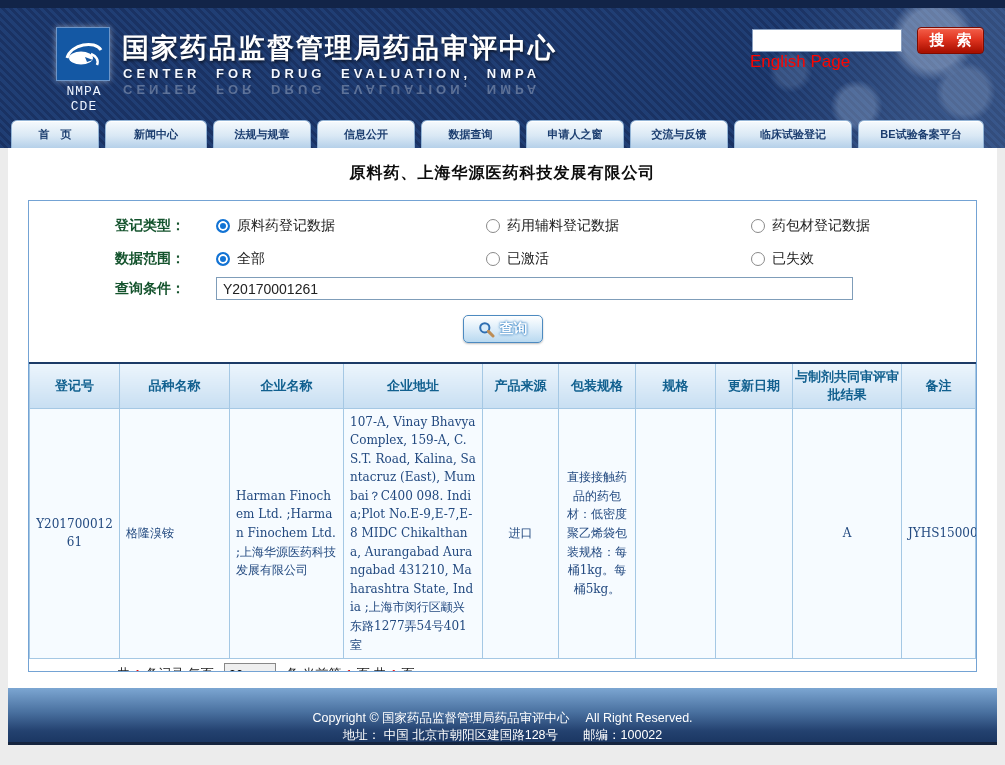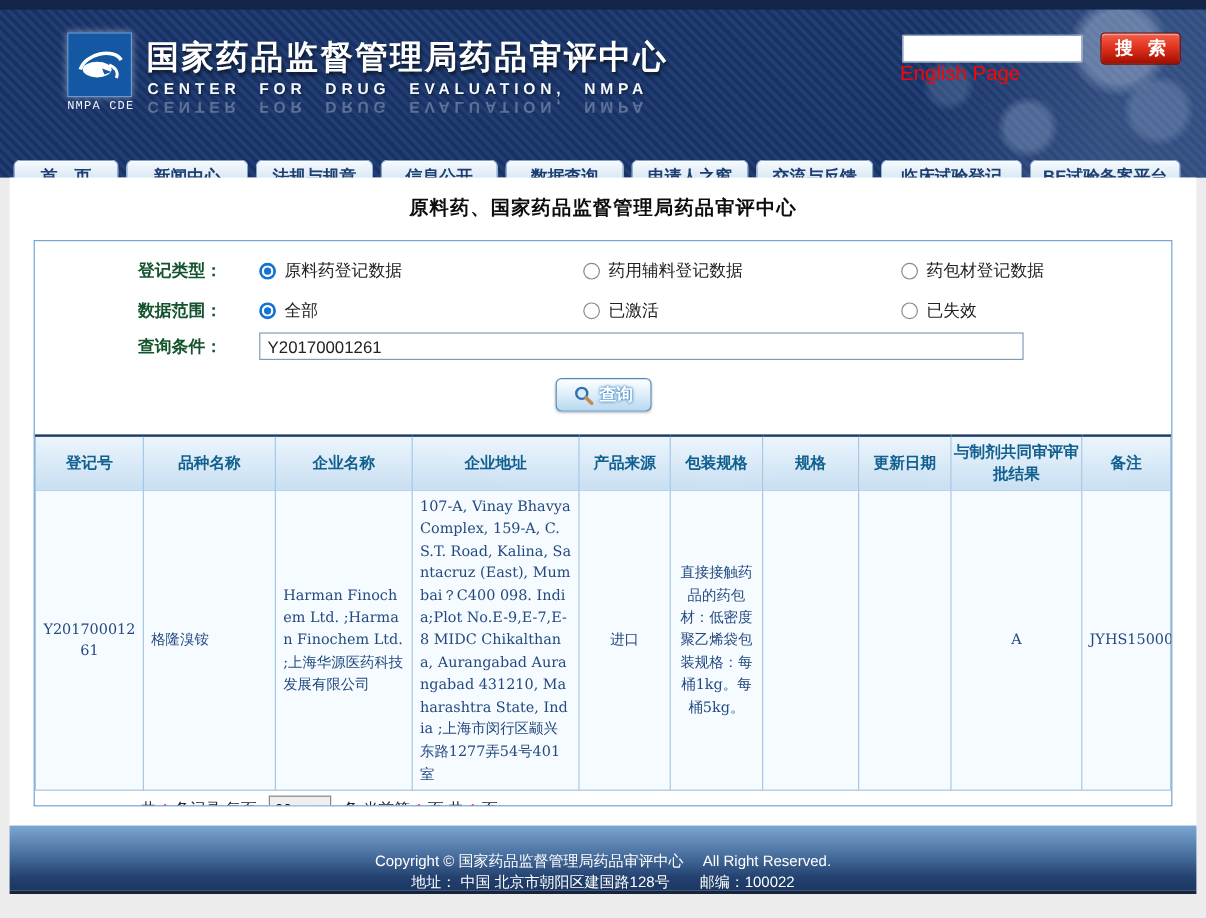--- a/index.html
+++ b/index.html
@@ -13,40 +13,40 @@
   .banner-pills { position:absolute; top:8px; right:0; width:330px; height:140px; opacity:.55;
     background:
       radial-gradient(circle at 78% 22%, rgba(190,208,235,.8) 0 30px, rgba(190,208,235,0) 42px),
       radial-gradient(circle at 55% 70%, rgba(170,192,224,.6) 0 18px, rgba(170,192,224,0) 26px),
       radial-gradient(circle at 88% 60%, rgba(170,192,224,.55) 0 22px, rgba(170,192,224,0) 30px),
       radial-gradient(circle at 35% 45%, rgba(150,175,210,.4) 0 14px, rgba(150,175,210,0) 22px),
       linear-gradient(110deg, rgba(90,120,170,0) 30%, rgba(120,150,195,.5) 75%); }
 
   .logo-box { position:absolute; top:27px; left:56px; width:54px; height:54px; background:#1458a4;
     border:1px solid #6d96c9; box-shadow:0 0 6px rgba(255,255,255,.45); display:flex; align-items:center; justify-content:center; }
-  .logo-sub { position:absolute; top:84px; left:52px; width:64px; text-align:center; color:#eef4ff; font-size:10px; letter-spacing:1px; font-family:"Liberation Mono", monospace; }
+  .logo-sub { position:absolute; top:84px; left:52px; width:64px; text-align:center; color:#eef4ff; font-size:13px; letter-spacing:1px; font-family:"Liberation Mono", monospace; }
 
   .title-cn { position:absolute; top:30px; left:122px; color:#ffffff; font-size:27px; font-weight:bold;
     letter-spacing:2px; text-shadow:1px 2px 3px rgba(0,0,0,.6); white-space:nowrap; }
   .title-en { position:absolute; top:66px; left:123px; color:#f4f8ff; font-size:13px; font-weight:bold;
     letter-spacing:4px; word-spacing:8px; white-space:nowrap; text-shadow:1px 1px 2px rgba(0,0,0,.5); }
   .title-en-reflect { position:absolute; top:82px; left:123px; color:#aab6cc; font-size:13px; font-weight:bold;
     letter-spacing:4px; word-spacing:8px; white-space:nowrap; transform:scaleY(-1); opacity:.45; }
 
   .hdr-search-input { position:absolute; top:29px; left:752px; width:150px; height:23px; border:1px solid #8aa0c0; background:#fff; font-size:13px; padding:0 4px; }
   .hdr-search-btn { position:absolute; top:27px; left:917px; width:67px; height:27px; border:1px solid #7d0b00; border-radius:4px;
     background:linear-gradient(#f4604a,#e03420 45%,#a91000 95%); color:#fff; font-size:15px; font-weight:bold;
     letter-spacing:4px; text-indent:4px; box-shadow:inset 0 1px 1px rgba(255,255,255,.6); cursor:pointer; display:flex; align-items:center; justify-content:center; }
   .english-link { position:absolute; top:52px; left:750px; color:#fb0500; font-size:17px; cursor:pointer; }
 
   
   .nav { position:absolute; top:115px; left:11px; width:985px; height:33px; display:flex; gap:6px; }
-  .tab { height:28px; margin-top:18px; border:1px solid #93b4d6; border-bottom:none; border-radius:6px 6px 0 0;
+  .tab { height:28px; margin-top:5px; border:1px solid #93b4d6; border-bottom:none; border-radius:6px 6px 0 0;
     background:linear-gradient(#f6fafd,#d9e8f5 55%,#b5d0e9); box-shadow:inset 0 1px 0 #ffffff;
-    color:#1c3e70; font-size:14px; font-weight:bold; display:flex; align-items:center; justify-content:center; cursor:pointer; white-space:nowrap; }
+    color:#1c3e70; font-size:11px; font-weight:bold; display:flex; align-items:center; justify-content:center; cursor:pointer; white-space:nowrap; }
   .tab:nth-child(1){width:88px;} .tab:nth-child(2){width:102px;} .tab:nth-child(3){width:98px;}
   .tab:nth-child(4){width:98px;} .tab:nth-child(5){width:99px;} .tab:nth-child(6){width:98px;}
   .tab:nth-child(7){width:98px;} .tab:nth-child(8){width:118px;} .tab:nth-child(9){width:126px;}
 
   
   .content { position:absolute; top:148px; left:8px; width:989px; height:540px; background:#ffffff; }
   .page-title { text-align:center; padding-top:15px; font-size:16px; font-weight:bold; color:#0d0d0d; letter-spacing:1px; }
 
   .panel { position:absolute; top:52px; left:20px; width:949px; height:472px; border:1px solid #74a3d4; background:#fff; overflow:hidden; }
 
@@ -117,21 +117,21 @@
     <div class="tab">信息公开</div>
     <div class="tab">数据查询</div>
     <div class="tab">申请人之窗</div>
     <div class="tab">交流与反馈</div>
     <div class="tab">临床试验登记</div>
     <div class="tab">BE试验备案平台</div>
   </div>
 </div>
 
 <div class="content">
-  <div class="page-title">原料药、国家药品监督管理局药品审评中心</div>
+  <div class="page-title">原料药、上海华源医药科技发展有限公司</div>
 
   <div class="panel">
 
     <div class="form-row first">
       <span class="flabel">登记类型：</span>
       <label class="opt o1">
         <span class="radio checked"></span>
         <span>原料药登记数据</span>
       </label>
       <label class="opt o2">

